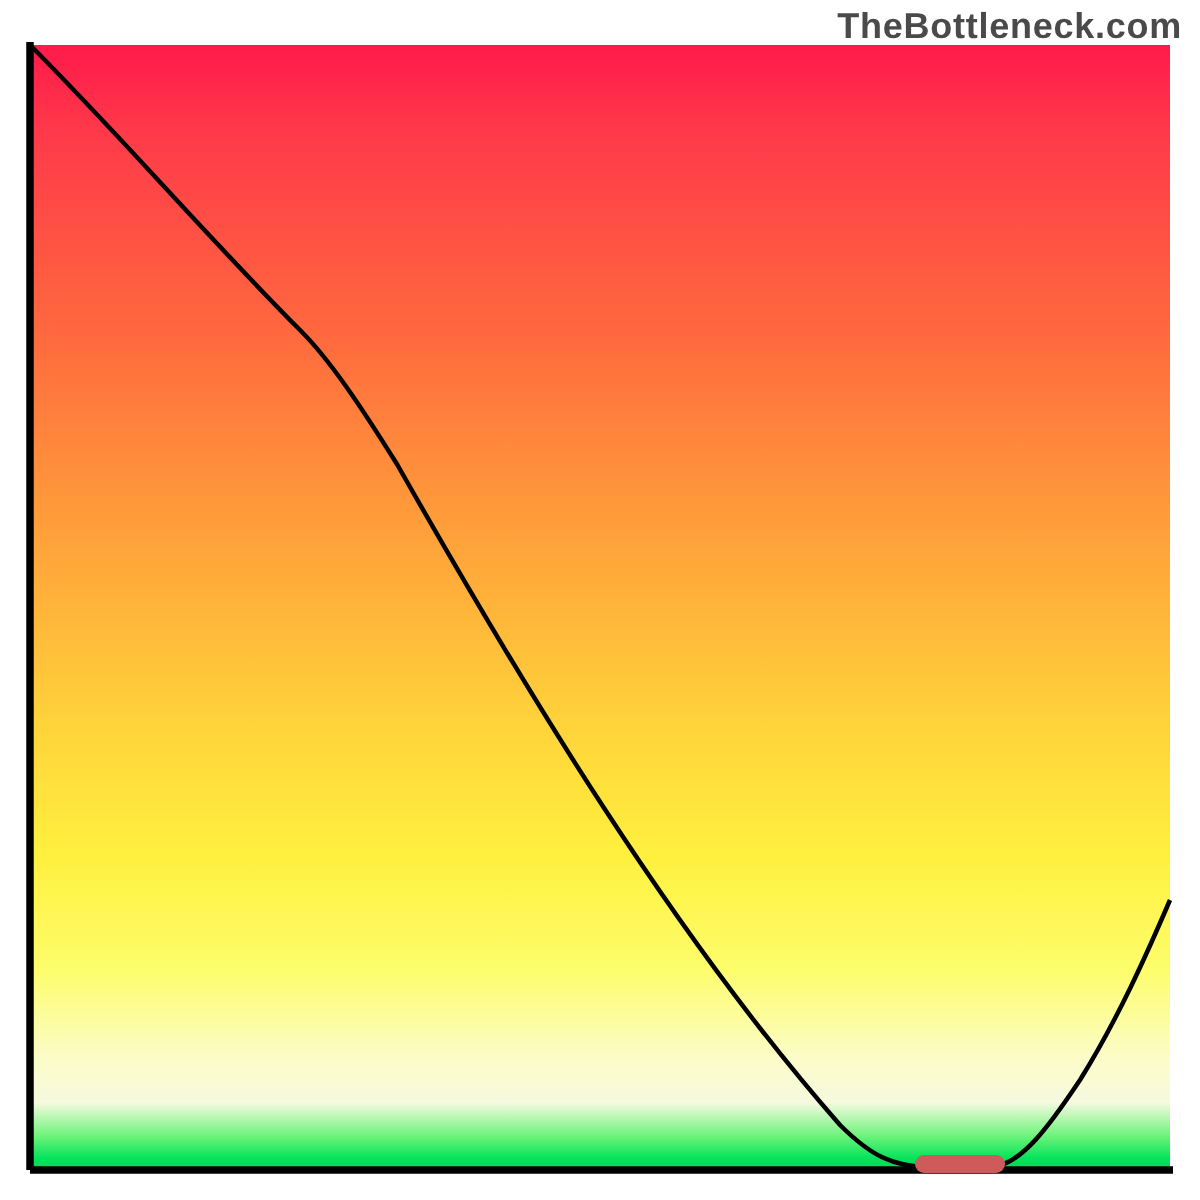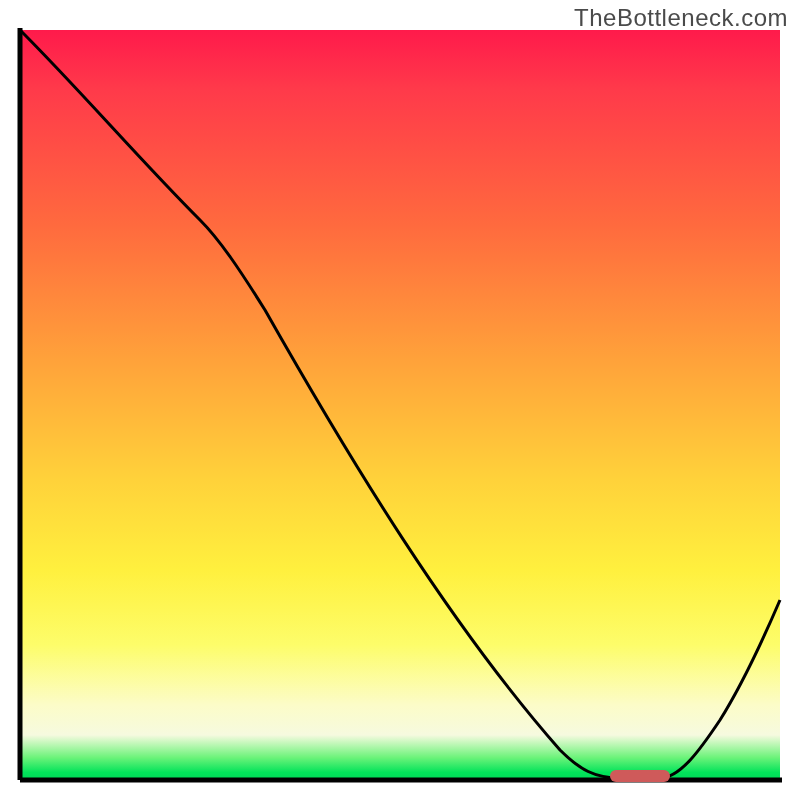--- a/index.html
+++ b/index.html
@@ -14,21 +14,21 @@
   .canvas {
     position: relative;
     width: 800px;
     height: 800px;
   }
   .watermark {
     position: absolute;
     top: 4px;
     right: 12px;
     font-size: 24px;
-    font-weight: normal;
+    font-weight: bold;
     color: #4a4a4a;
     letter-spacing: 0.5px;
   }
   .plot-area {
     position: absolute;
     left: 20px;
     top: 30px;
     width: 760px;
     height: 750px;
   }

